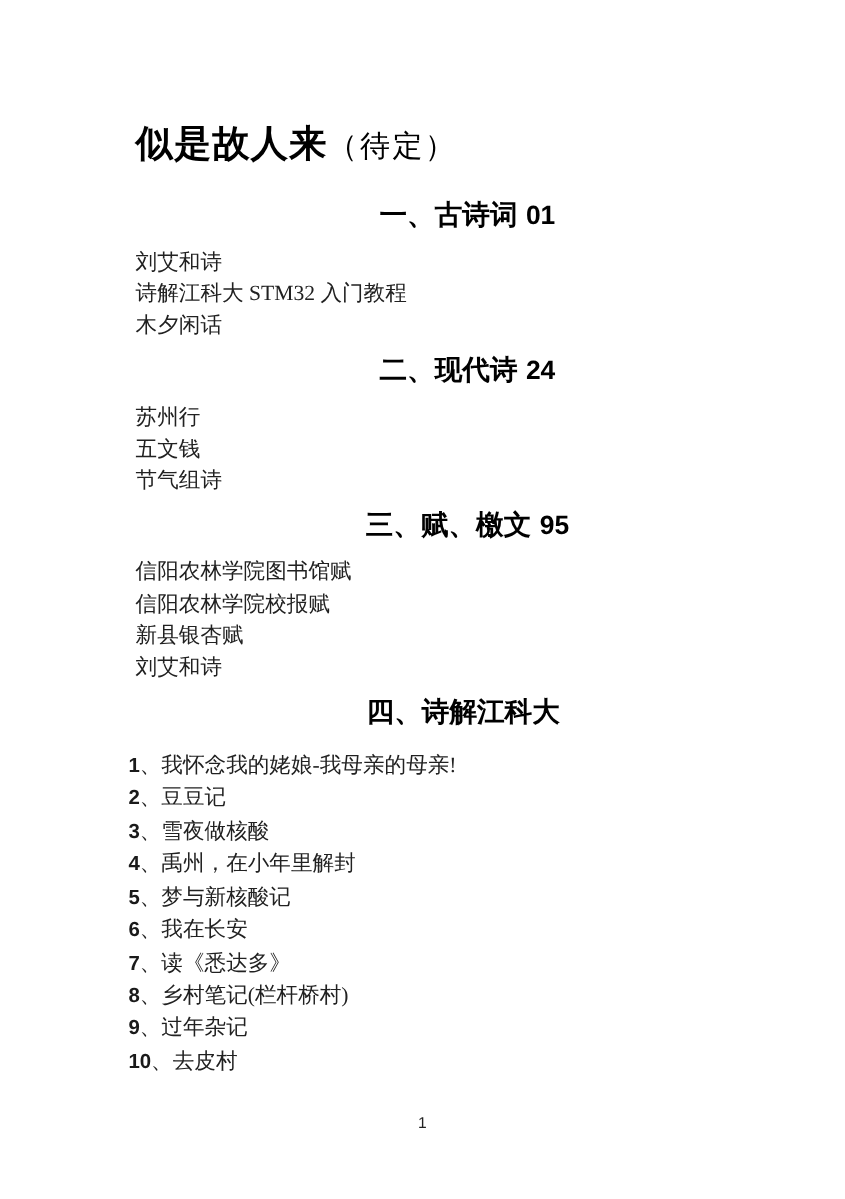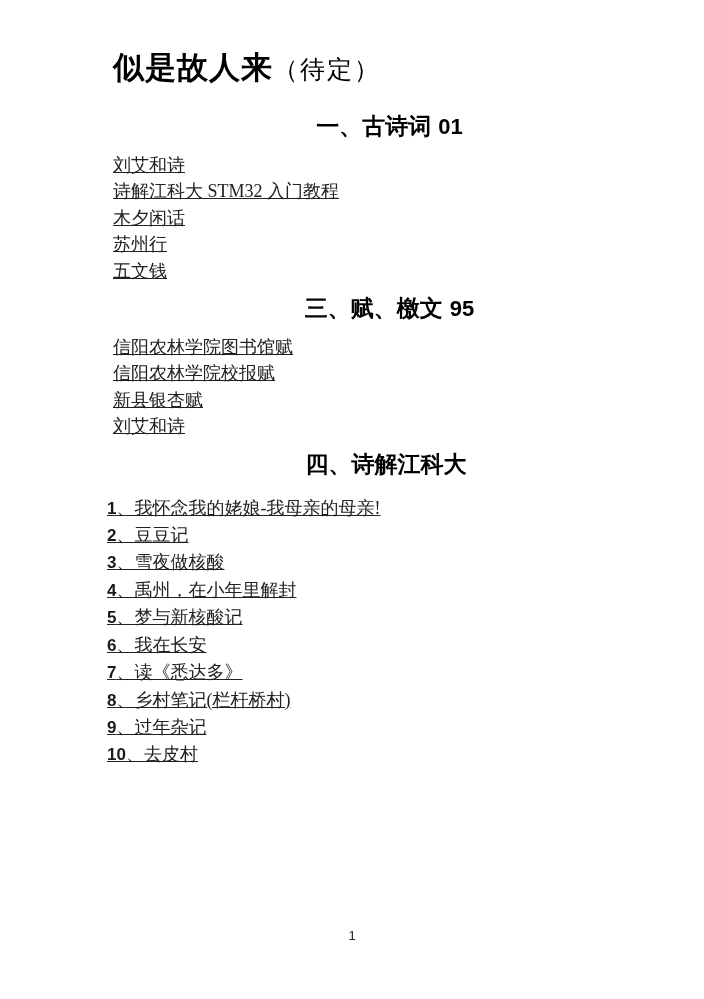--- a/index.html
+++ b/index.html
@@ -10,21 +10,21 @@
   .page {
     position: relative;
     width: 704px;
     height: 999px;
     background: #ffffff;
     overflow: hidden;
     font-family: "Liberation Serif", "DejaVu Serif", serif;
     color: #000000;
   }
   .content {
-    padding: 47px 60px 0 113px;
+    padding: 99px 60px 0 113px;
   }
   .doc-title {
     margin: 0;
     font-size: 31px;
     font-weight: 700;
     line-height: 42px;
     color: #000000;
     letter-spacing: 1px;
     white-space: nowrap;
   }
@@ -51,21 +51,20 @@
     margin-left: 7px;
   }
   .items {
     margin: 0;
   }
   .item {
     font-size: 18px;
     line-height: 26.4px;
     color: #212121;
     white-space: nowrap;
-    text-decoration: underline;
   }
   .items.numbered {
     padding-top: 5px;
   }
   .items.numbered .item {
     margin-left: -6px;
   }
   .item-num {
     font-family: "Liberation Sans", "DejaVu Sans", sans-serif;
     font-size: 17px;
@@ -91,23 +90,25 @@
 
     <h1 class="doc-title"><span>似是故人来</span><span class="title-suffix">（待定）</span></h1>
 
     <h2 class="sec-heading first"><span>一、古诗词</span><span class="h-num">01</span></h2>
     <div class="items">
       <div class="item">刘艾和诗</div>
       <div class="item">诗解江科大 STM32 入门教程</div>
       <div class="item">木夕闲话</div>
     </div>
 
+    <h2 class="sec-heading"><span>二、现代诗</span><span class="h-num">24</span></h2>
     <div class="items">
       <div class="item">苏州行</div>
       <div class="item">五文钱</div>
+      <div class="item">节气组诗</div>
     </div>
 
     <h2 class="sec-heading"><span>三、赋、檄文</span><span class="h-num">95</span></h2>
     <div class="items">
       <div class="item">信阳农林学院图书馆赋</div>
       <div class="item">信阳农林学院校报赋</div>
       <div class="item">新县银杏赋</div>
       <div class="item">刘艾和诗</div>
     </div>
 

